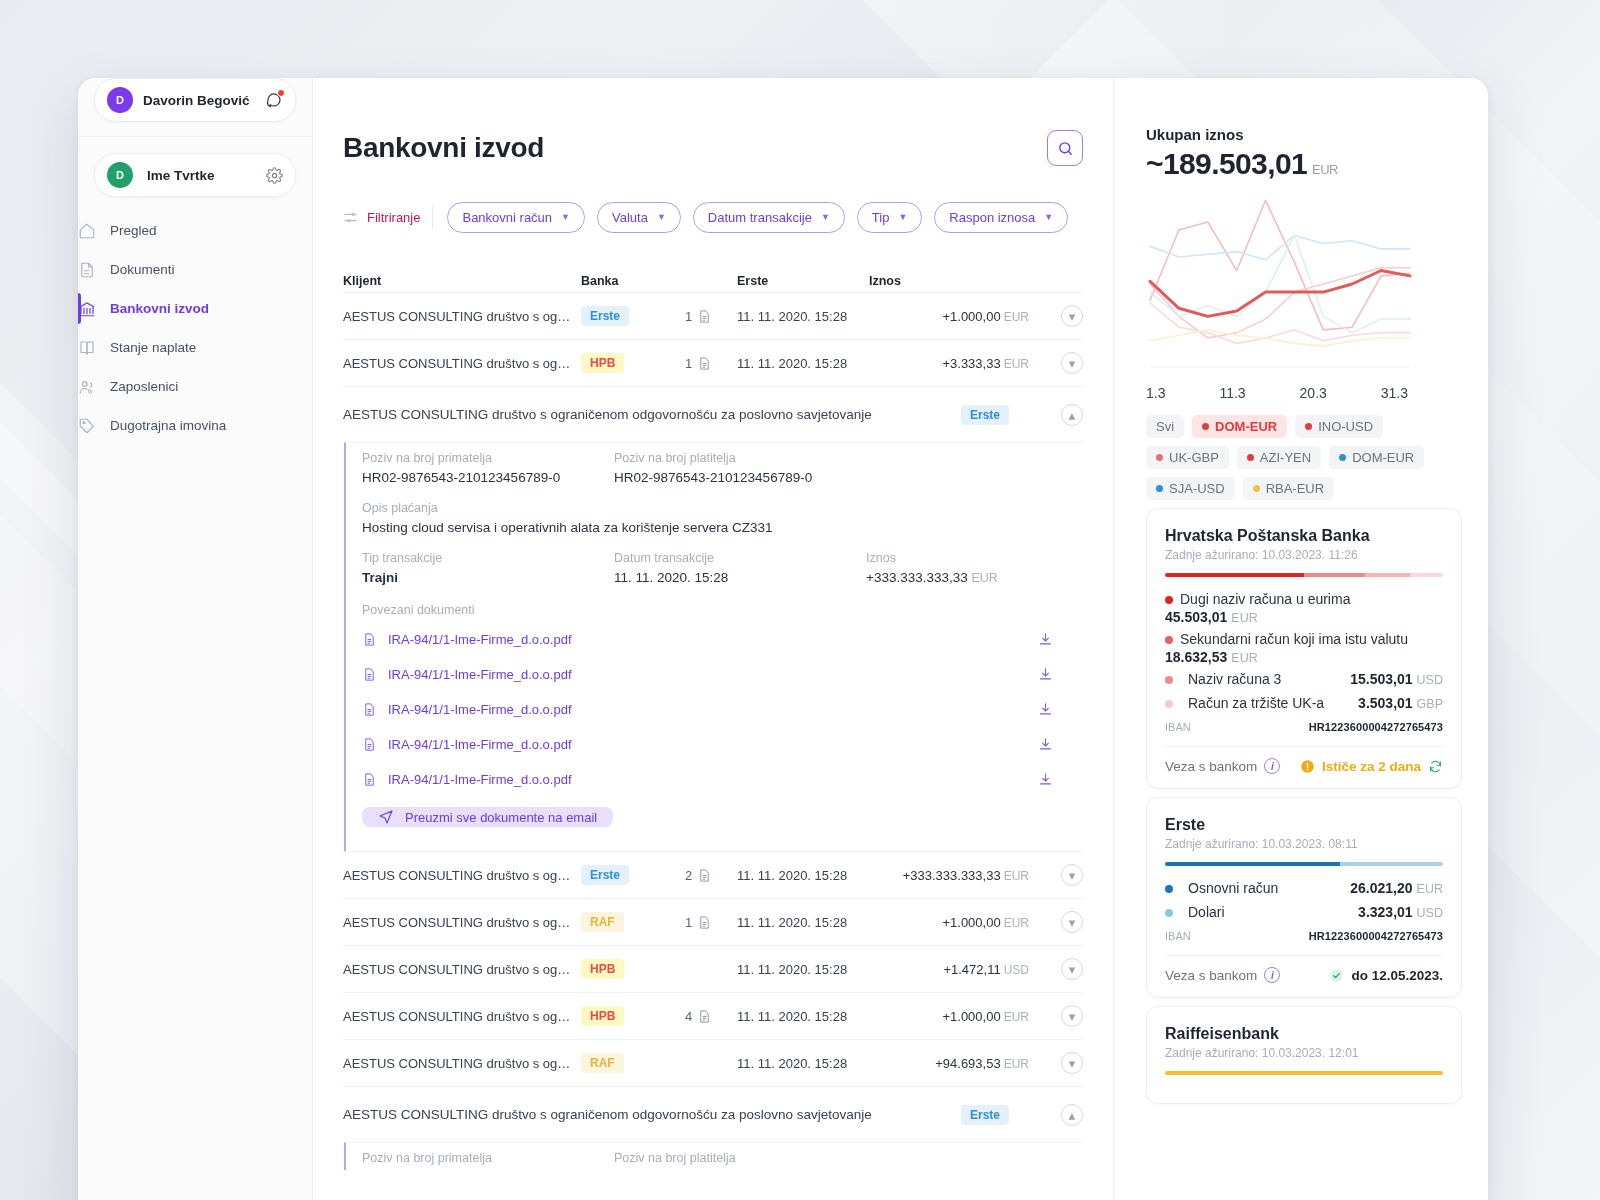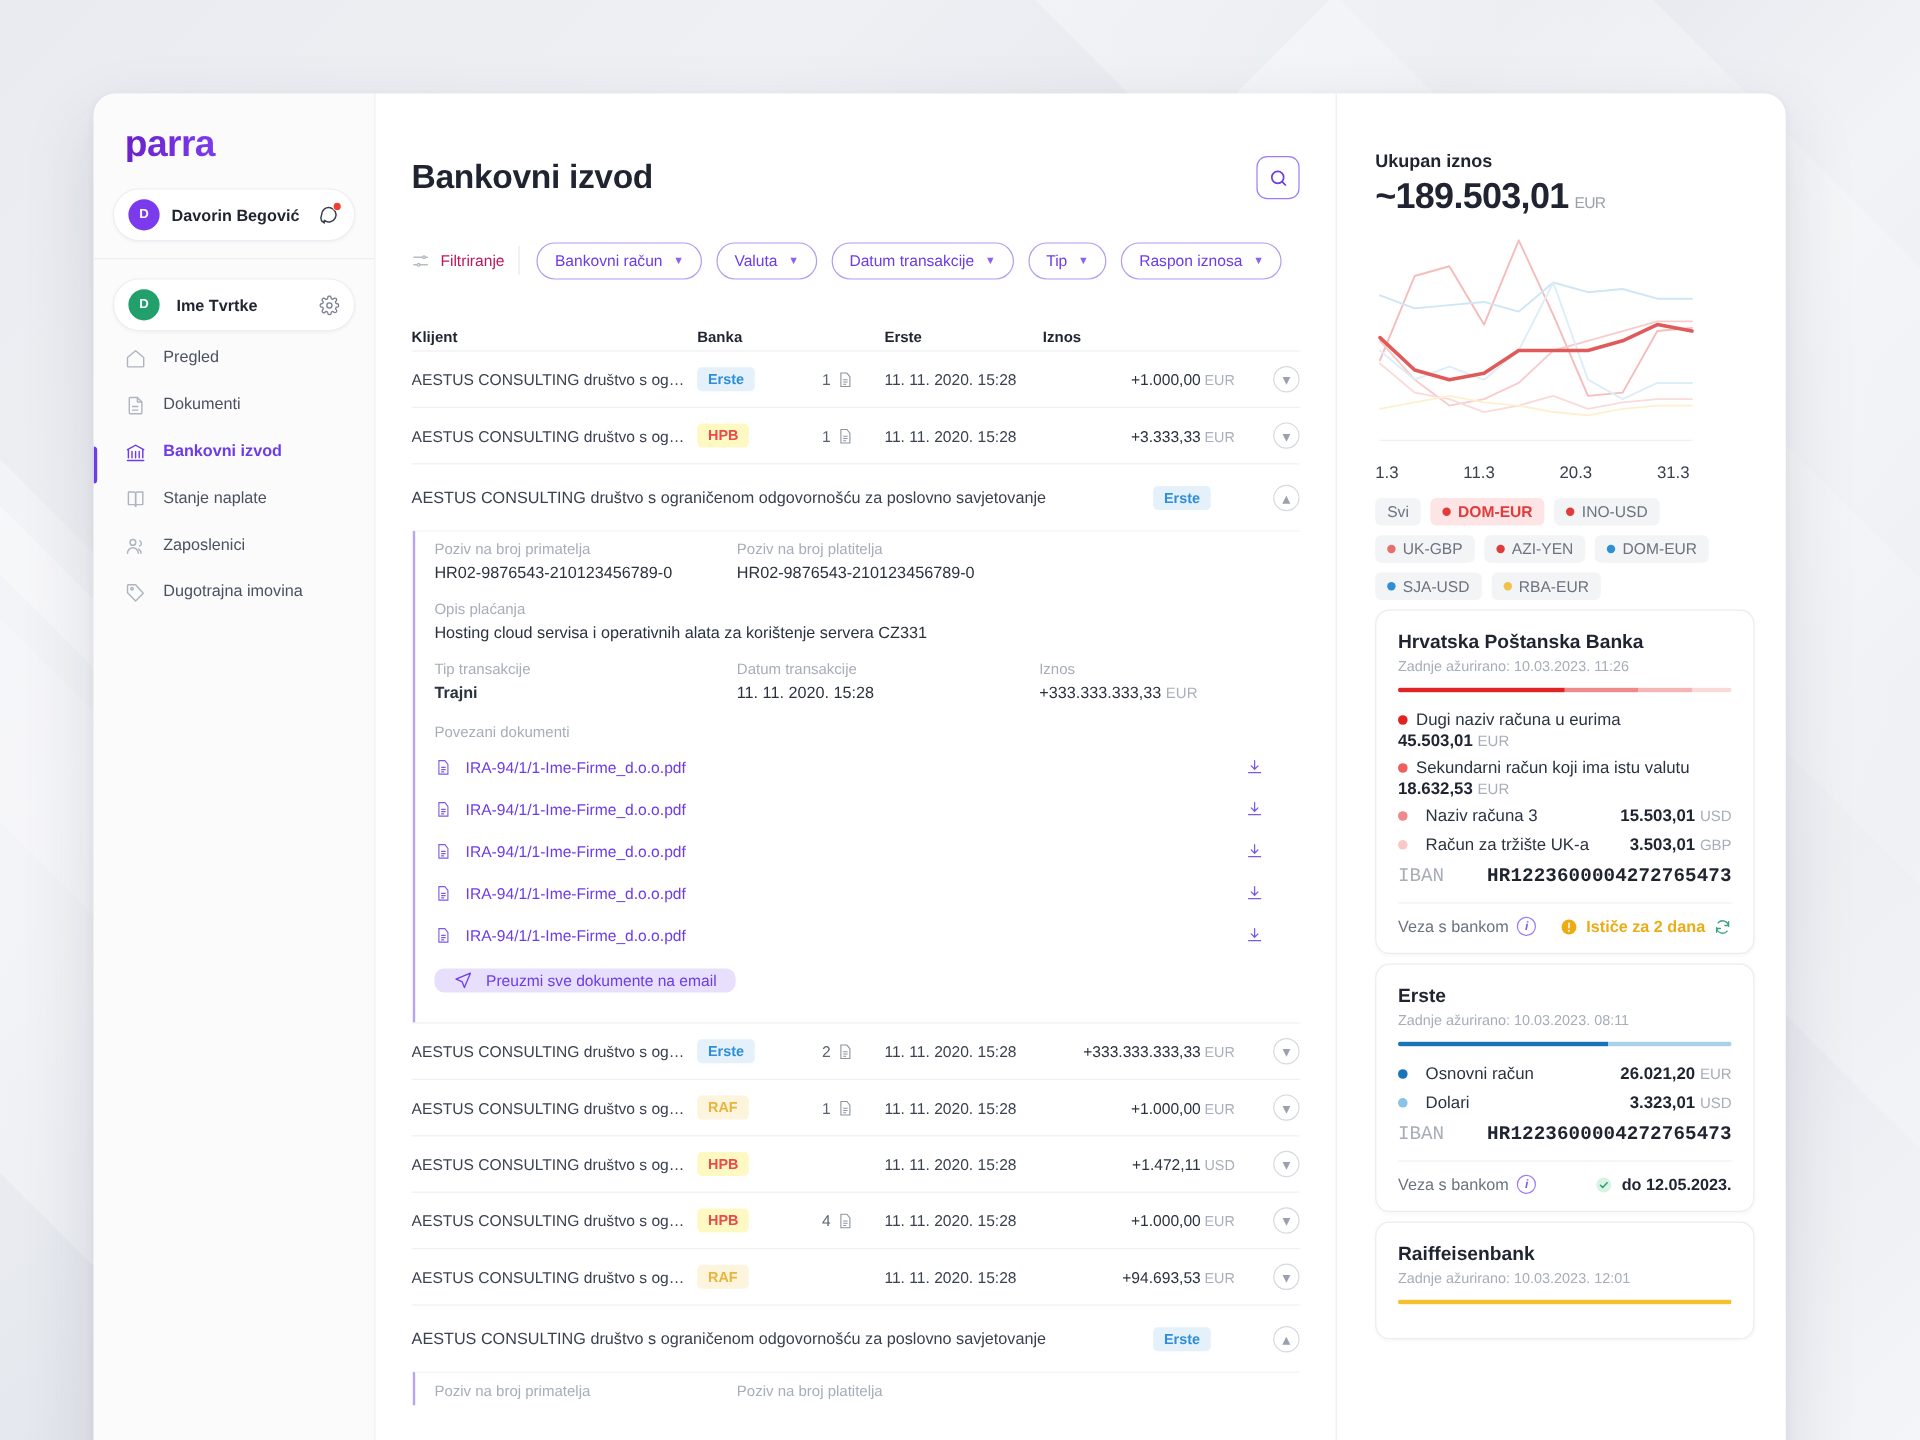--- a/index.html
+++ b/index.html
@@ -45,22 +45,22 @@
   .bell { position: relative; width: 18px; height: 18px; }
   .dot-red { position:absolute; right:-2px; top:-2px; width:8px; height:8px; border-radius:50%; background:#ef3e36; border:1.5px solid #fff; }
   .side-div { height: 1px; background: #eceef1; margin: 8px 0 16px 0; }
   .company-pill {
     margin: 0 16px 10px 16px; height: 44px; border-radius: 22px; background: #fff;
     border: 1px solid #eceef1; box-shadow: 0 1px 3px rgba(40,50,80,.05);
     display:flex; align-items:center; padding: 0 12px; gap: 14px;
   }
   .company-name { font-size: 13.5px; font-weight: 700; flex: 1; }
   .nav { padding: 4px 0 0 0; }
-  .nav-item { position: relative; display:flex; gap:14px; height: 39px;
-    padding-left: 26px; font-size: 13.5px; color:#4a5160; cursor: pointer; }
+  .nav-item { position: relative; display:flex; align-items:center; gap:14px; height: 39px;
+    font-size: 13.5px; color:#4a5160; cursor: pointer; }
   .nav-item .ico { width:18px; height:18px; flex:0 0 18px; display:flex; align-items:center; justify-content:center; color:#aeb4c0; }
   .nav-item.active { color:#6d3ce8; font-weight: 700; }
   .nav-item.active .ico { color:#6d3ce8; }
   .nav-item.active::before { content:""; position:absolute; left:0; top:4px; bottom:4px; width:3px; background:#6d3ce8; border-radius:0 3px 3px 0; }
 
   
   .main { flex: 1 1 auto; min-width:0; background:#fff; padding: 0 0 0 0; position: relative; border-right: 1px solid #eceef1; }
   .main-inner { padding: 0 30px; }
   .page-head { display:flex; align-items:center; justify-content:space-between; padding: 52px 0 0 0; }
   .page-title { font-size: 28px; font-weight: 700; letter-spacing: -0.3px; }
@@ -136,21 +136,21 @@
   .bank-upd { font-size:12px; color:#a7adb9; margin-top:3px; }
   .bar { display:flex; height:4px; border-radius:2px; overflow:hidden; margin: 11px 0 14px 0; }
   .bar span { display:block; height:100%; }
   .acc-row { display:flex; align-items:baseline; gap:8px; margin-bottom: 8px; font-size:14px; }
   .acc-row.stack { display:block; margin-bottom: 6px; }
   .acc-dot { width:8px; height:8px; border-radius:50%; flex:0 0 8px; display:inline-block; margin-right:7px; }
   .acc-name { color:#2b3240; }
   .acc-val { margin-left:auto; font-weight:700; color:#1f2430; white-space:nowrap; }
   .acc-cur { color:#a7adb9; font-weight:400; font-size:12.5px; margin-left:4px; }
   .acc-amt-line { text-align:left; font-weight:700; color:#1f2430; margin-top:2px; }
-  .iban-row { display:flex; align-items:flex-start; font-size:16px; margin-top:10px;font-family:Liberation Mono, monospace; }
+  .iban-row { display:flex; align-items:flex-start; font-size:11px; margin-top:10px; }
   .iban-lbl { color:#a7adb9; }
   .iban-val { margin-left:auto; font-weight:700; color:#1f2430; letter-spacing:.1px; }
   .card-div { height:1px; background:#eef0f2; margin:13px 0 11px 0; }
   .link-row { display:flex; align-items:center; font-size:13.5px; color:#6c727f; gap:7px; }
   .link-status { margin-left:auto; display:flex; align-items:center; gap:7px; font-weight:700; }
   .link-status.warn { color:#edac16; }
   .link-status.ok { color:#1f2430; }
   .i-circle { width:16px; height:16px; border-radius:50%; border:1.3px solid #9f7cf0; color:#7c5ae8;
     font-size:10px; font-weight:700; display:inline-flex; align-items:center; justify-content:center; font-style:italic; }
   svg { display:block; }
@@ -160,23 +160,20 @@
 
 <div class="bg-streak s1"></div>
 <div class="bg-streak s2"></div>
 <div class="bg-streak s3"></div>
 <div class="bg-streak s4"></div>
 <div class="bg-streak s5"></div>
 
 <div class="app">
 
   <aside class="sidebar">
-    <div class="logo-wrap">
-      <div class="logo">parra</div>
-    </div>
 
     <div class="user-pill">
       <div class="avatar purple">D</div>
       <div class="user-name">Davorin Begović</div>
       <div class="bell">
         <svg width="18" height="18" viewBox="0 0 24 24" fill="none" stroke="#3a4150" stroke-width="1.7" stroke-linecap="round" stroke-linejoin="round">
           <path d="M4 12a8 8 0 1 1 3 6.2V21l-3-2.3A8 8 0 0 1 4 12z"></path>
         </svg>
         <span class="dot-red"></span>
       </div>

